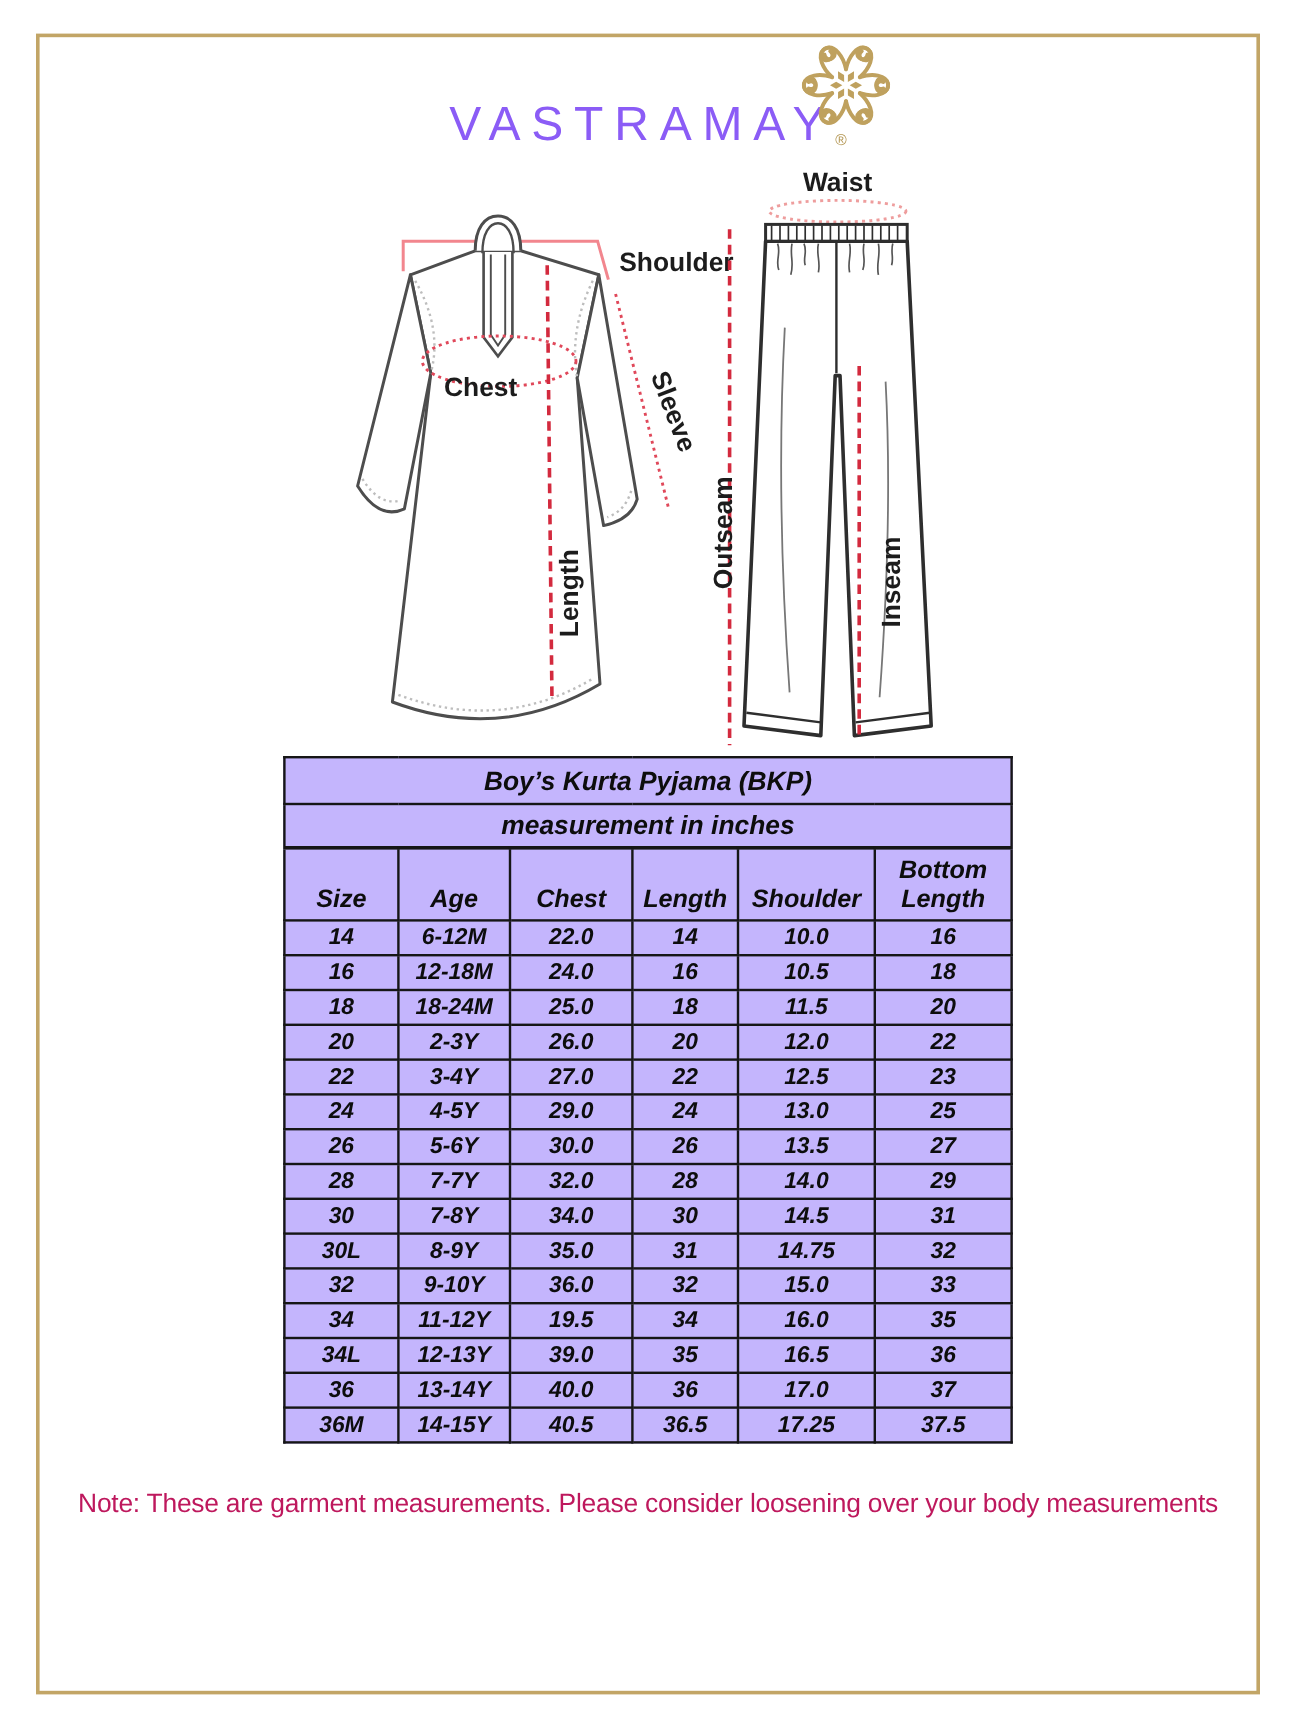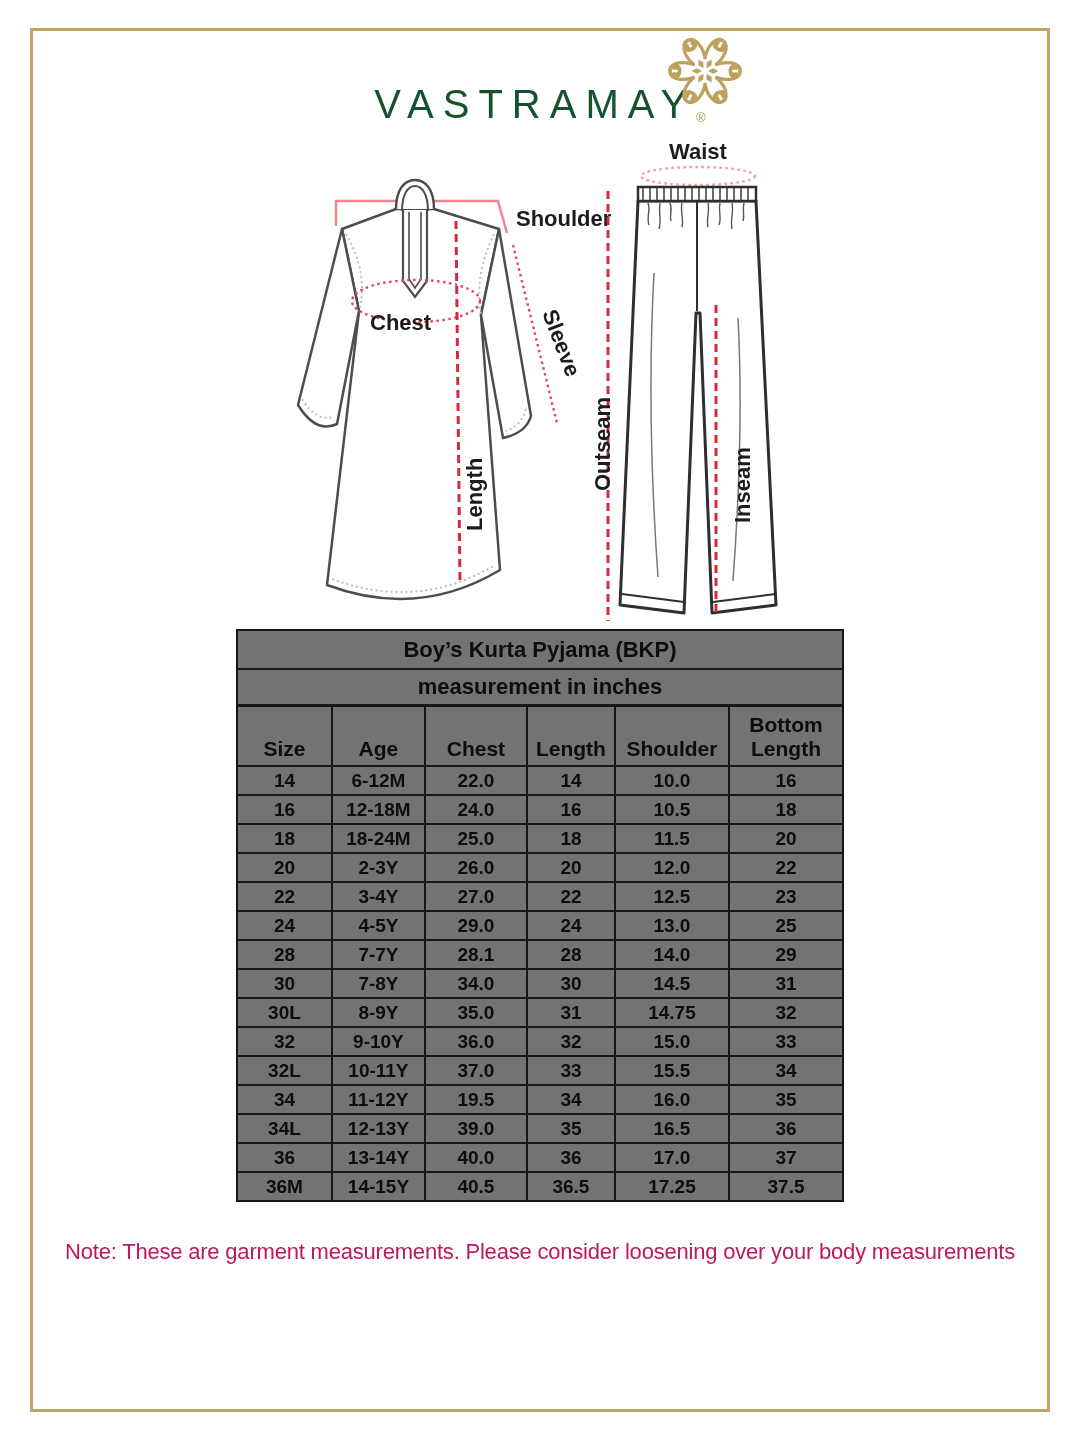--- a/index.html
+++ b/index.html
@@ -11,42 +11,42 @@
     overflow:hidden;
   }
   .gold-frame{
     position:absolute;left:30px;top:28px;right:30px;bottom:28px;
     border:3px solid #c2a566;
     pointer-events:none;
   }
   
   .logo{margin:82px auto 0;width:fit-content;position:relative;z-index:1;}
   .wordmark{
-    font-size:40px;letter-spacing:9px;color:#14532d;font-weight:400;
+    font-size:40px;letter-spacing:9px;color:#8b5cf6;font-weight:400;
     white-space:nowrap;
   }
   .reg{font-size:13px;color:#b49754;vertical-align:-4px;letter-spacing:0;}
   .mandala{position:absolute;top:-52px;right:-40px;}
   
   .diagram{margin:6px auto 0;width:540px;}
   .dlabel{
     font-family:"Liberation Sans",sans-serif;
     font-size:22px;font-weight:600;fill:#1c1c1c;
   }
   .red-dash{stroke:#d32a3e;stroke-width:3;stroke-dasharray:8 5;fill:none;}
   .red-dot{stroke:#e0485a;stroke-width:2.4;stroke-dasharray:2.5 3.5;fill:none;}
   .pink-line{stroke:#f2868e;stroke-width:2.5;fill:none;}
   .stitch{stroke:#bdbdbd;stroke-width:2;stroke-dasharray:2 3;fill:none;}
   .garment{fill:#ffffff;stroke:#4d4d4d;stroke-width:2.5;stroke-linejoin:round;}
   .pyj{fill:#ffffff;stroke:#2e2e2e;stroke-width:3;stroke-linejoin:round;}
   
   table{
     width:606px;margin:-8px auto 0;
     border-collapse:collapse;table-layout:fixed;
-    background:#737373;position:relative;z-index:1;
+    background:#c4b5fd;position:relative;z-index:1;font-style:italic;
   }
   th,td{border:2px solid #161616;text-align:center;color:#0d0d0d;}
   .t-title{font-size:22px;font-weight:bold;padding:6px 0 5px;}
   .t-sub{font-size:22px;font-weight:bold;padding:4px 0;border-bottom:3px solid #161616;}
   tr.cols th{font-size:21px;font-weight:bold;vertical-align:bottom;
     padding:6px 4px 5px;line-height:1.12;}
   tbody td{font-size:19px;font-weight:bold;padding:1px 0;height:25px;}
   
   .note{
     margin:30px auto 0;width:fit-content;
@@ -204,23 +204,31 @@
           </tr>
           <tr>
             <td>24</td>
             <td>4-5Y</td>
             <td>29.0</td>
             <td>24</td>
             <td>13.0</td>
             <td>25</td>
           </tr>
           <tr>
+            <td>26</td>
+            <td>5-6Y</td>
+            <td>30.0</td>
+            <td>26</td>
+            <td>13.5</td>
+            <td>27</td>
+          </tr>
+          <tr>
             <td>28</td>
             <td>7-7Y</td>
-            <td>28.1</td>
+            <td>32.0</td>
             <td>28</td>
             <td>14.0</td>
             <td>29</td>
           </tr>
           <tr>
             <td>30</td>
             <td>7-8Y</td>
             <td>34.0</td>
             <td>30</td>
             <td>14.5</td>
@@ -236,28 +244,20 @@
           </tr>
           <tr>
             <td>32</td>
             <td>9-10Y</td>
             <td>36.0</td>
             <td>32</td>
             <td>15.0</td>
             <td>33</td>
           </tr>
           <tr>
-            <td>32L</td>
-            <td>10-11Y</td>
-            <td>37.0</td>
-            <td>33</td>
-            <td>15.5</td>
-            <td>34</td>
-          </tr>
-          <tr>
             <td>34</td>
             <td>11-12Y</td>
             <td>19.5</td>
             <td>34</td>
             <td>16.0</td>
             <td>35</td>
           </tr>
           <tr>
             <td>34L</td>
             <td>12-13Y</td>

